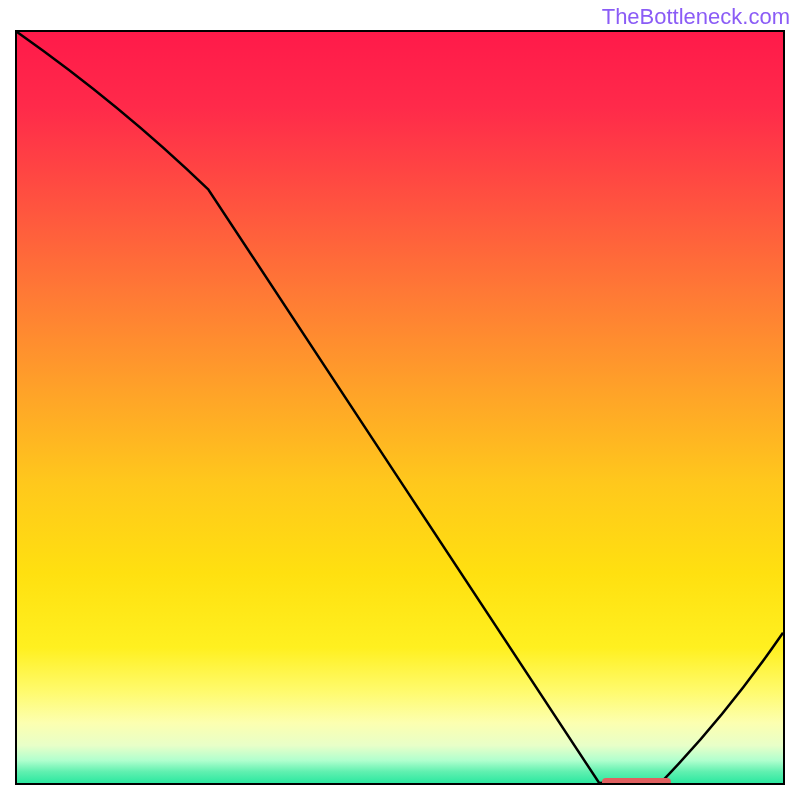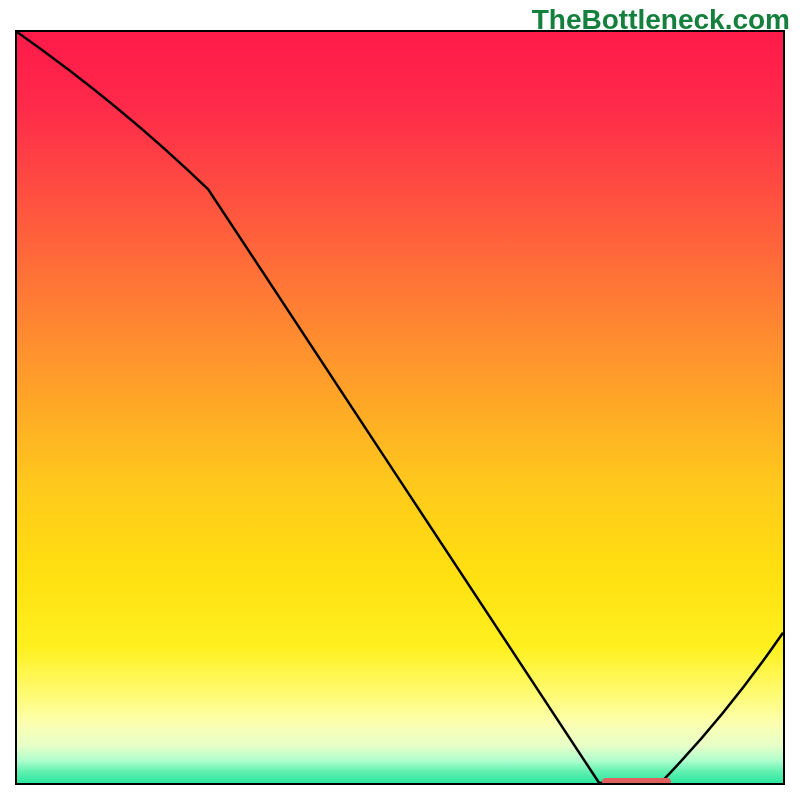--- a/index.html
+++ b/index.html
@@ -11,23 +11,23 @@
     width: 800px;
     height: 800px;
     background: #ffffff;
     position: relative;
     font-family: Arial, sans-serif;
   }
   .watermark {
     position: absolute;
     top: 4px;
     right: 10px;
-    color: #15803d;
-    font-size: 28px;
-    font-weight: 700;
+    color: #8b5cf6;
+    font-size: 22px;
+    font-weight: 400;
     z-index: 10;
   }
   .plot-area {
     position: absolute;
     top: 30px;
     left: 15px;
     width: 770px;
     height: 755px;
     border: 2px solid #000;
     overflow: hidden;

